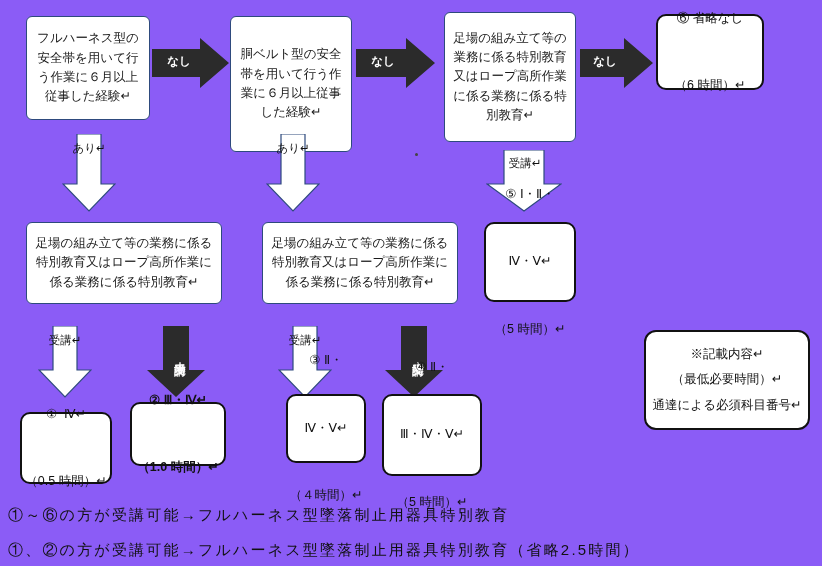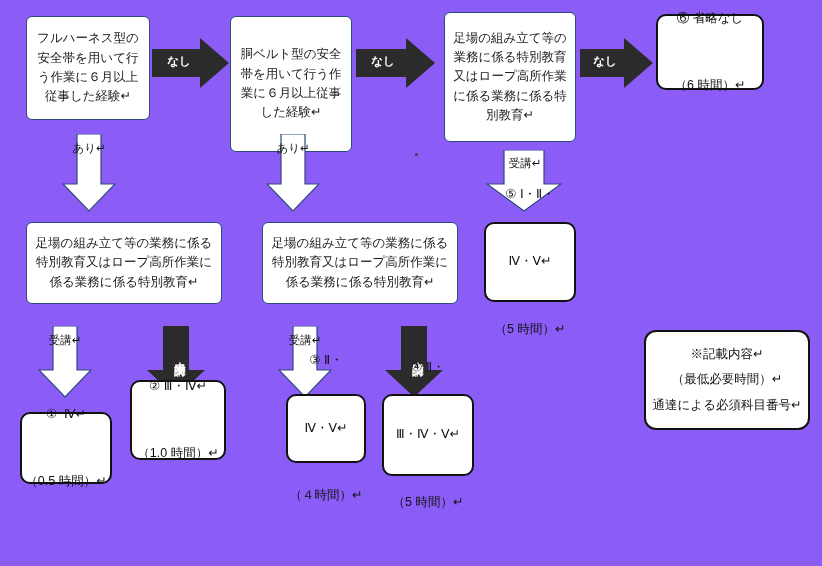--- a/index.html
+++ b/index.html
@@ -181,43 +181,45 @@
   </svg>
   <div class="arrow-label white vert" style="left:404px; top:331px; height:46px; width:20px;">未受講</div>
 
   <div class="box rbox" style="left:20px; top:412px; width:92px; height:72px;">
     <span class="ln">
       <span>①</span>&nbsp;&nbsp;<span>Ⅳ↵</span>
     </span>
     <span class="ln">（0.5 時間）↵</span>
   </div>
 
-  <div class="box rbox" style="left:130px; top:380px; width:96px; height:80px;">
+  <div class="box rbox" style="left:130px; top:402px; width:96px; height:64px;font-weight:bold;">
     <span class="ln">
       <span>②</span>&nbsp;<span>Ⅲ・Ⅳ↵</span>
     </span>
     <span class="ln">（1.0 時間）↵</span>
   </div>
 
   <div class="box rbox" style="left:286px; top:394px; width:80px; height:69px;">
     <span class="ln">
       <span>③</span>&nbsp;<span>Ⅱ・</span>
     </span>
     <span class="ln">Ⅳ・Ⅴ↵</span>
     <span class="ln">（４時間）↵</span>
   </div>
 
-  <div class="box rbox" style="left:382px; top:394px; width:92px; height:82px;">
+  <div class="box rbox" style="left:382px; top:394px; width:100px; height:82px;">
     <span class="ln">
       <span>④</span>&nbsp;<span>Ⅱ・</span>
     </span>
     <span class="ln">Ⅲ・Ⅳ・Ⅴ↵</span>
     <span class="ln">（5 時間）↵</span>
   </div>
 
   <div class="box note-box" style="left:644px; top:330px; width:166px; height:100px;">
     <span class="ln">※記載内容↵</span>
     <span class="ln">（最低必要時間）↵</span>
     <span class="ln">通達による必須科目番号↵</span>
   </div>
 
+  <div class="footer-line" style="top:506px;">①～⑥の方が受講可能→フルハーネス型墜落制止用器具特別教育</div>
+  <div class="footer-line" style="top:541px;">①、②の方が受講可能→フルハーネス型墜落制止用器具特別教育（省略2.5時間）</div>
 
 </div>
 
 </body></html>

